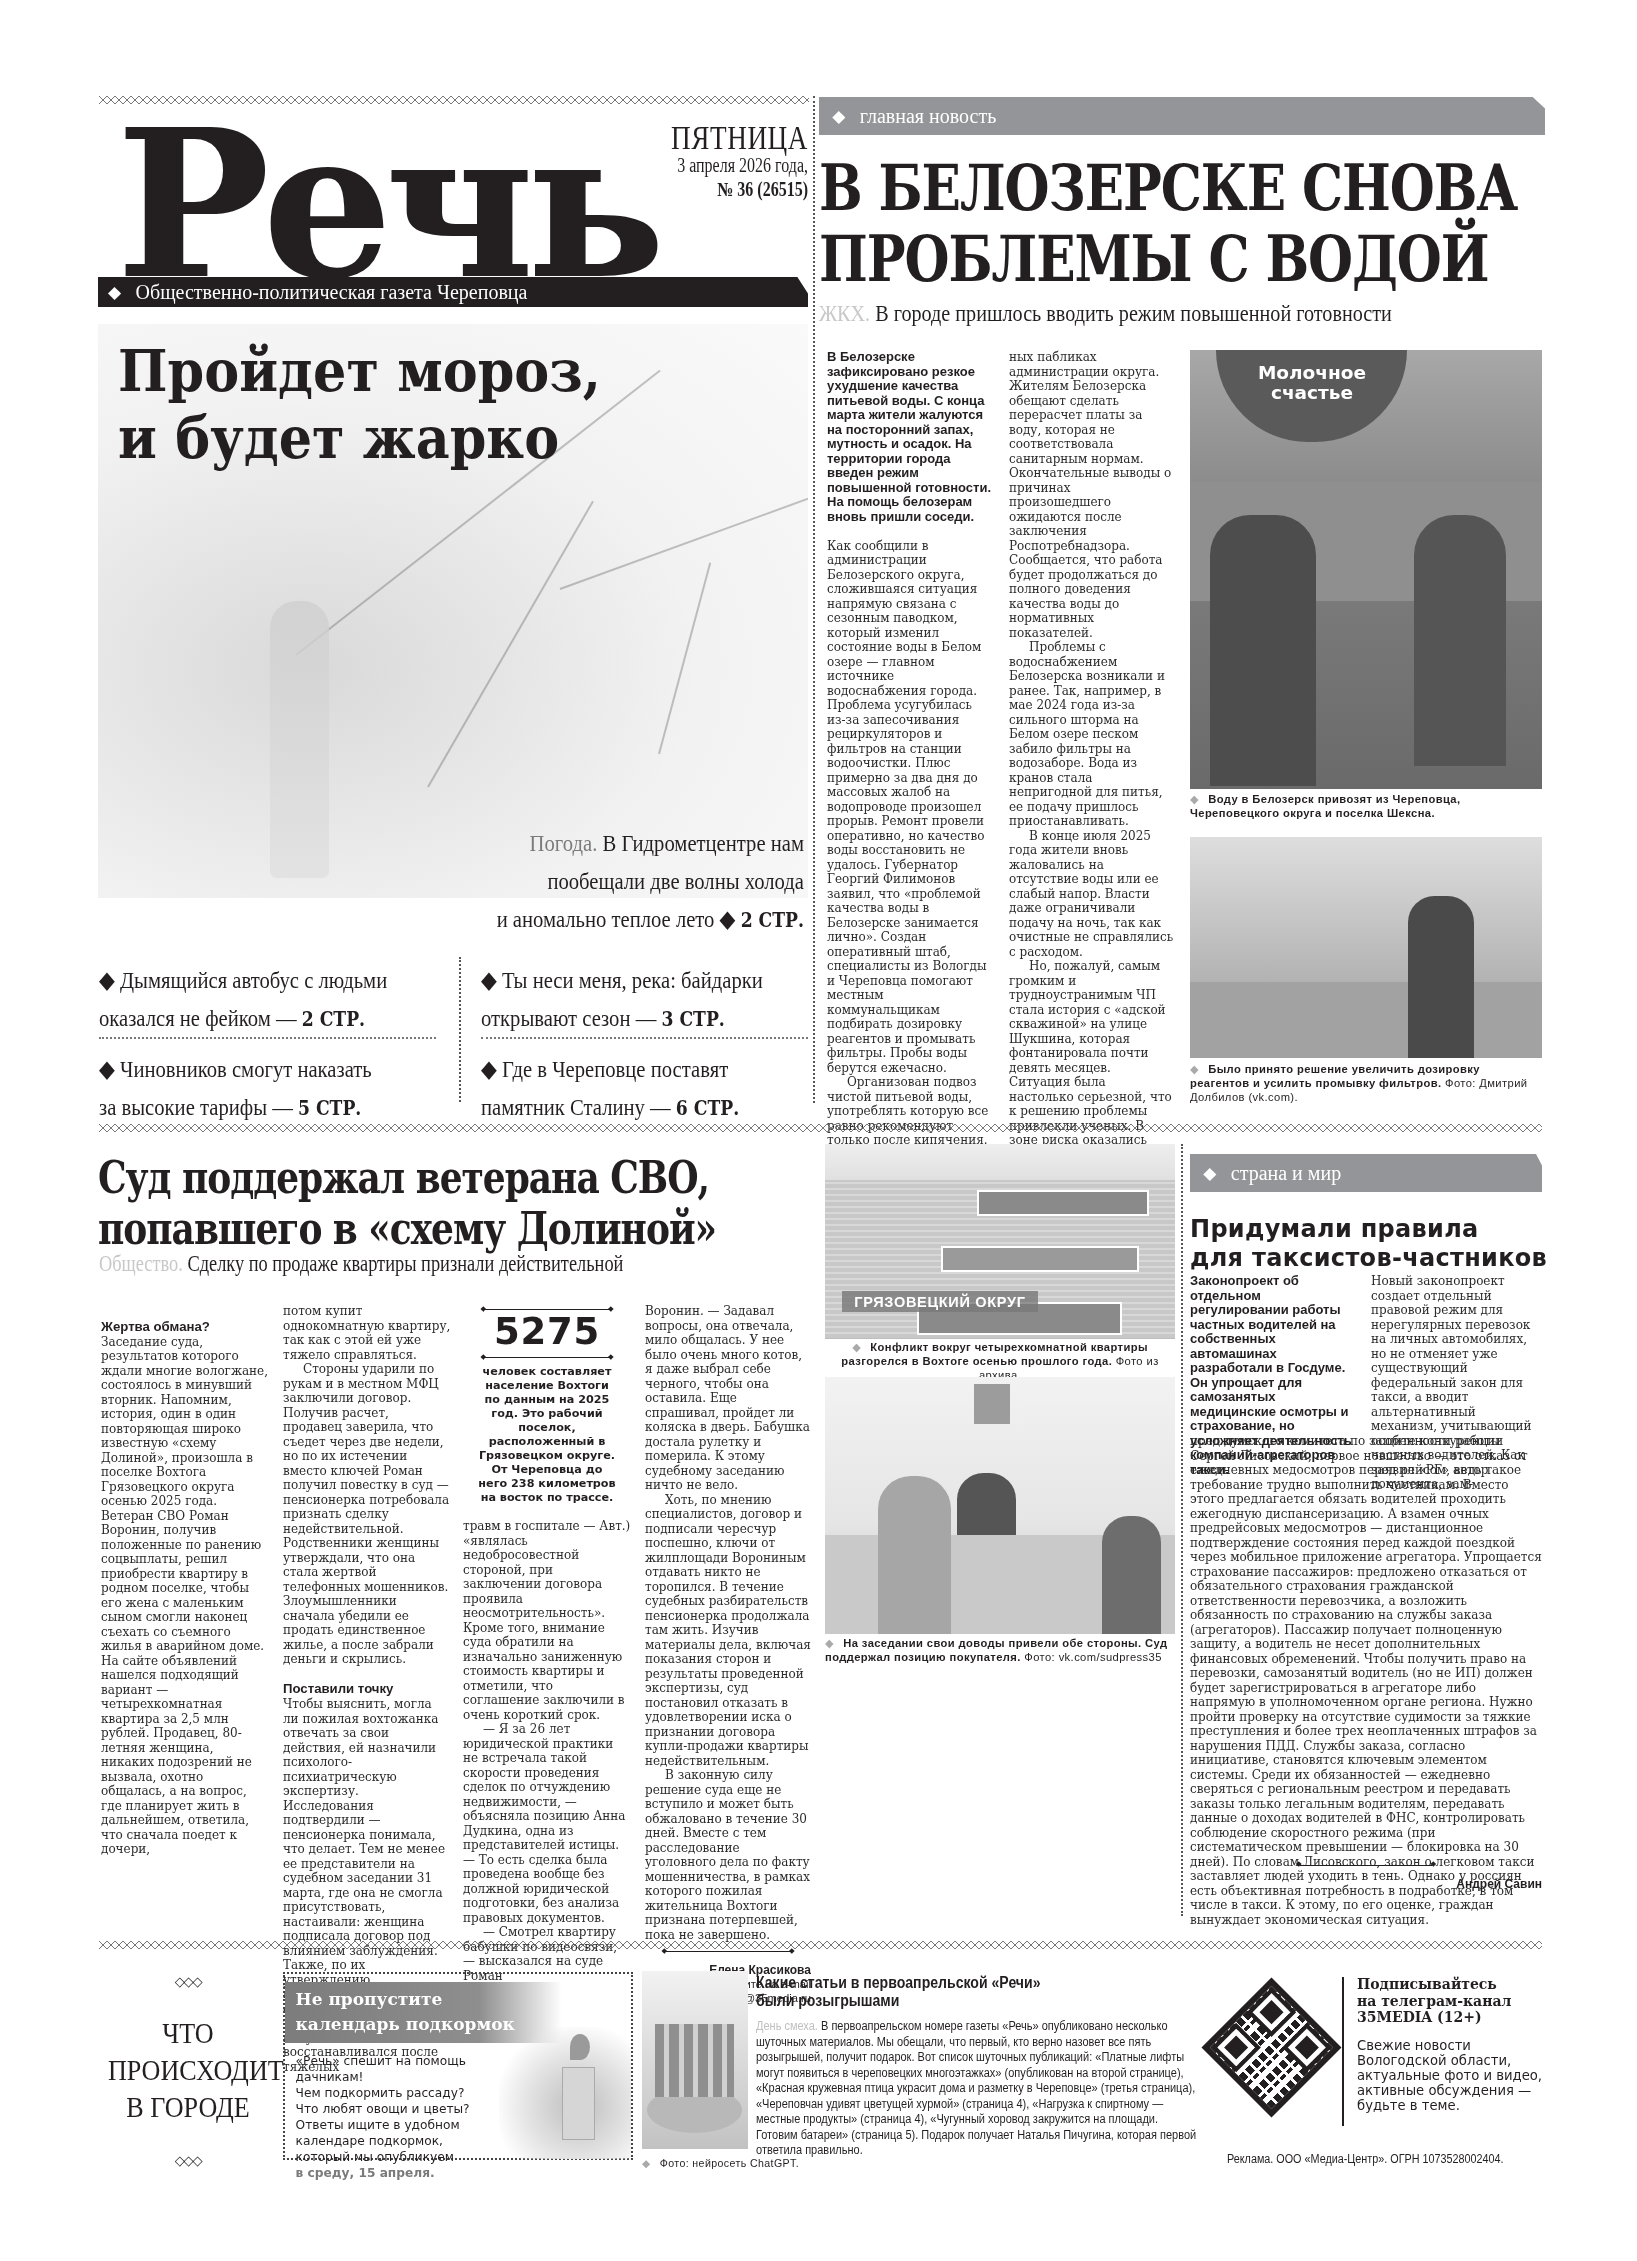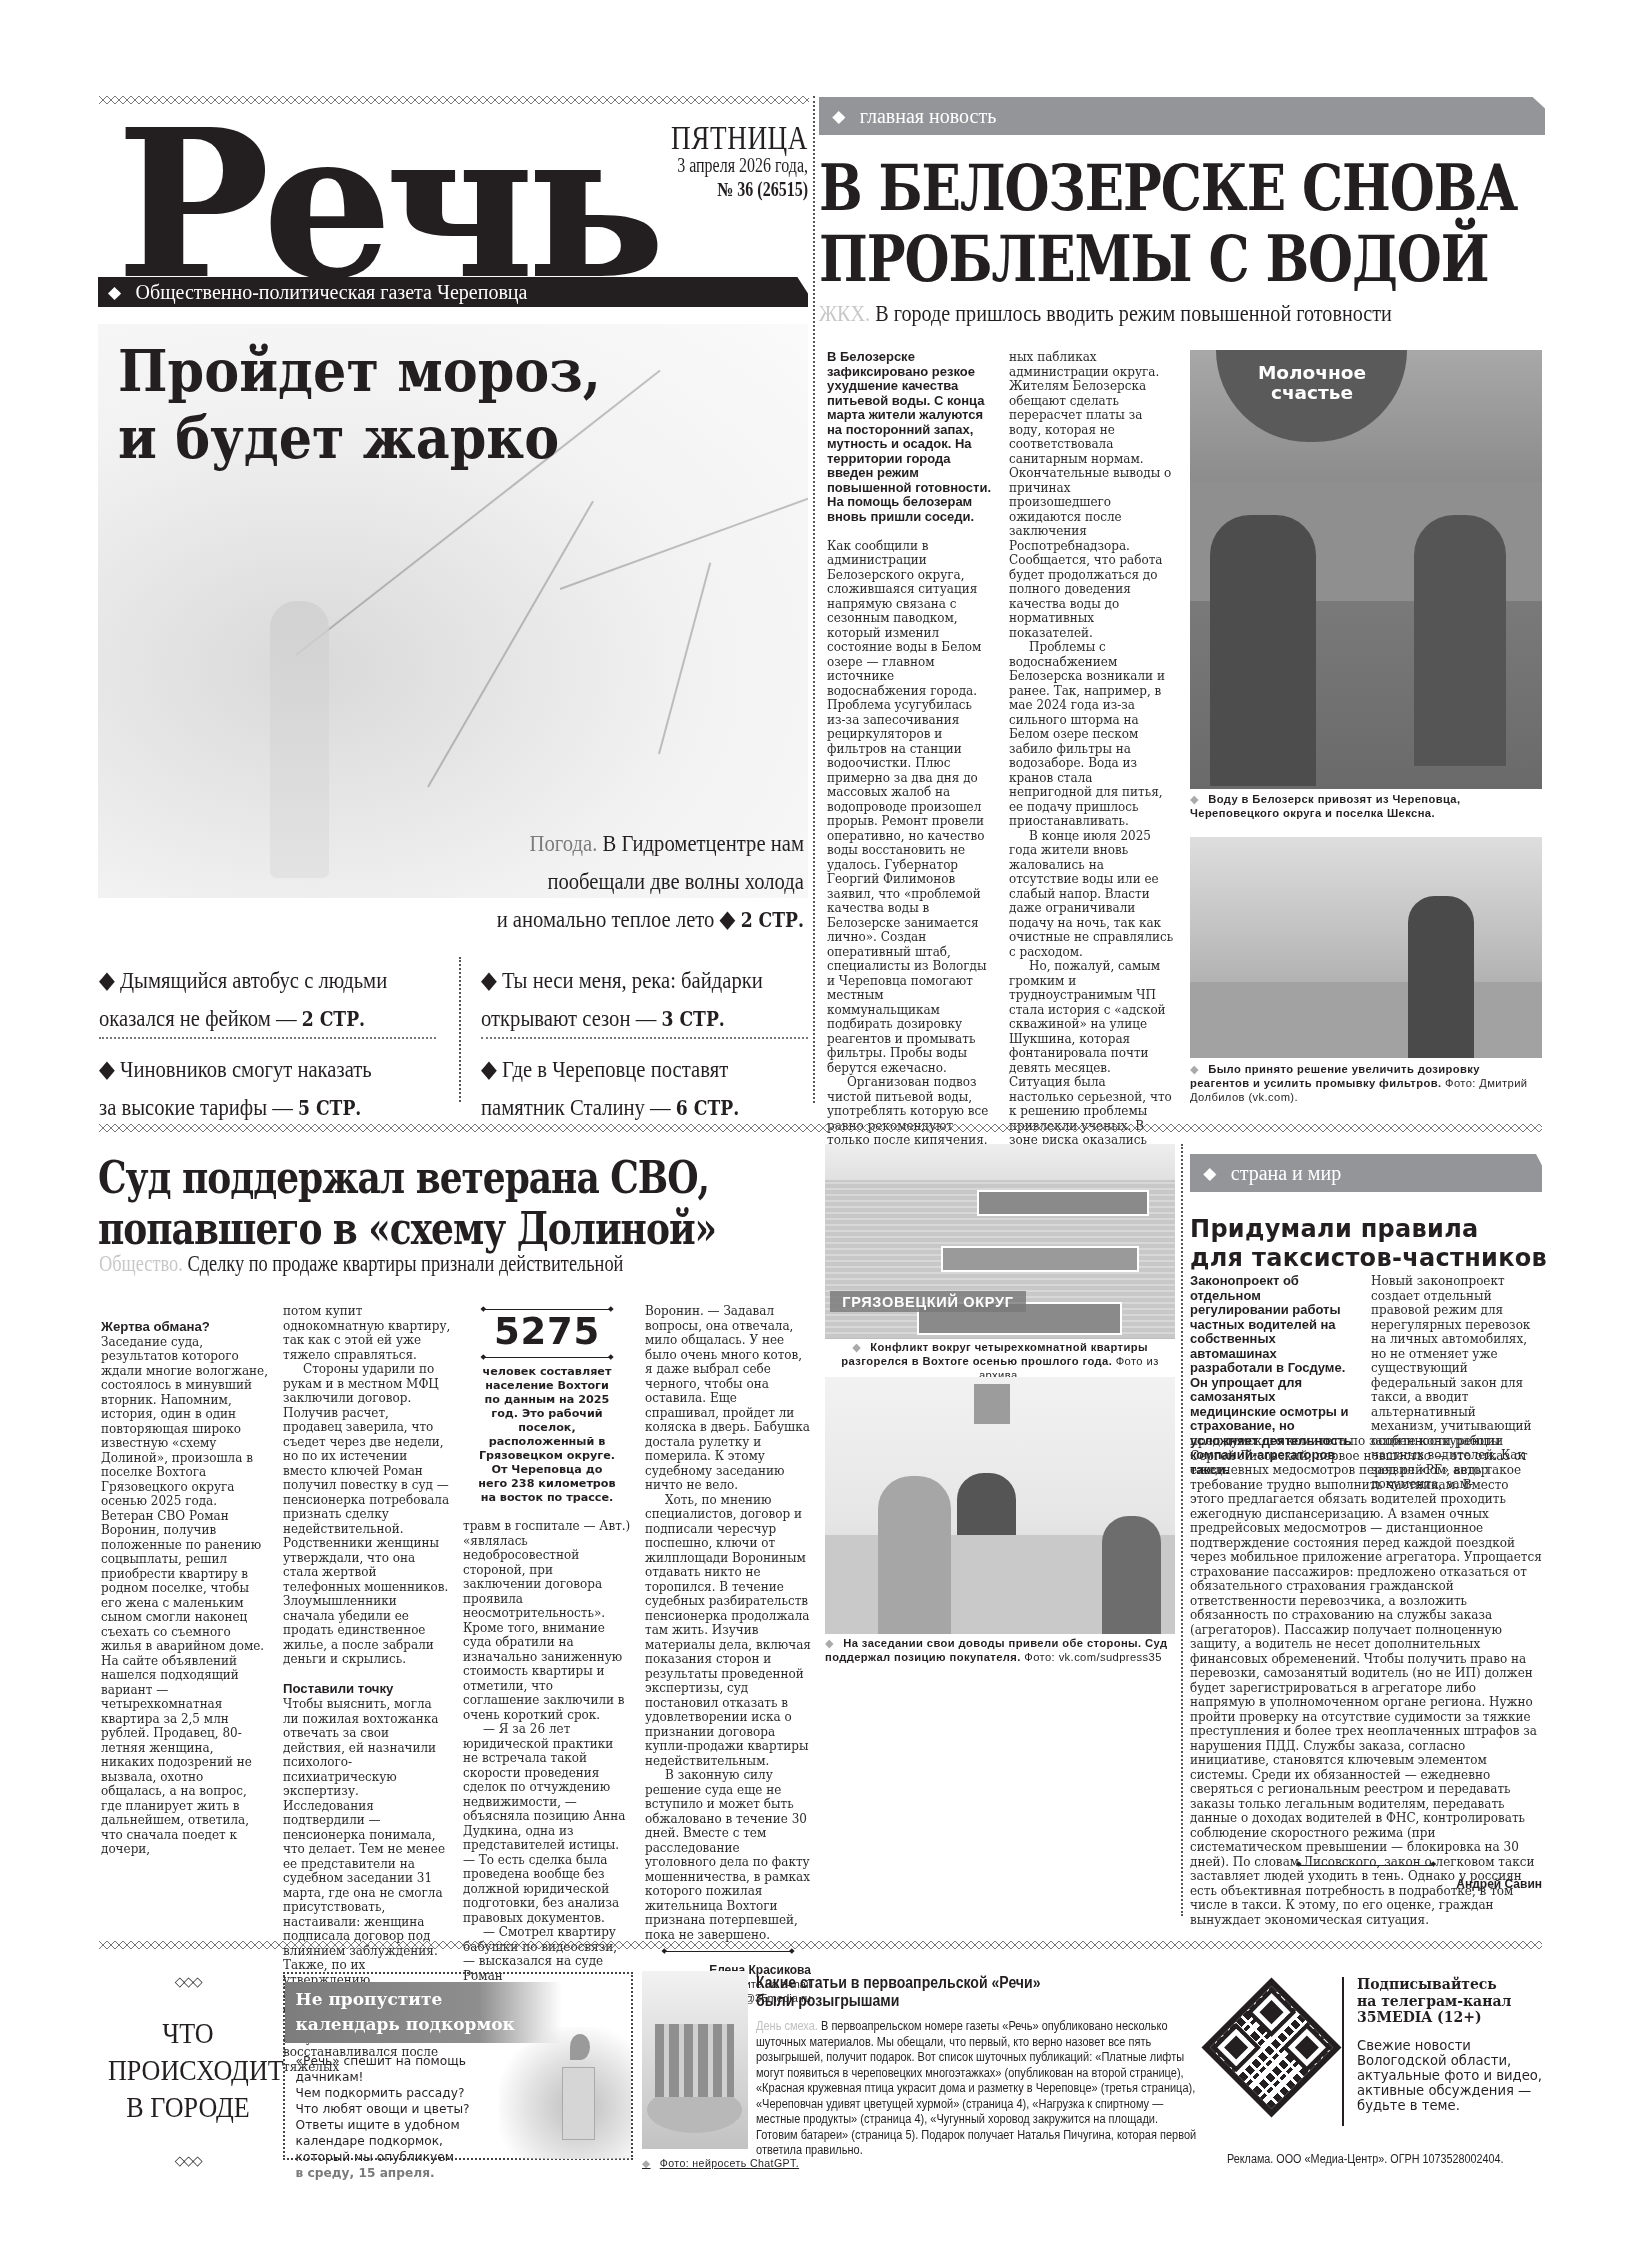--- a/index.html
+++ b/index.html
@@ -32,21 +32,21 @@
   .kicker { font-family: "Liberation Serif", serif; font-size: 24px; white-space: nowrap; }
   .kicker .rubric { color: #c8c8c8; }
   .photo-head { font-family: "DejaVu Serif", serif; font-weight: 900; font-size: 57px; line-height: 67px; transform: scaleX(.92); transform-origin: left top; white-space: nowrap; }
 
   
   .photo { position: absolute; background: linear-gradient(160deg, #e8e8e8 0%, #cfcfcf 40%, #b5b5b5 100%); overflow: hidden; }
   .photo.light { background: radial-gradient(ellipse at 30% 60%, #d9d9d9 0%, #f2f2f2 55%, #fafafa 100%); }
   .photo.dark { background: linear-gradient(180deg, #a8a8a8 0%, #7e7e7e 45%, #6a6a6a 100%); }
   .photo.mid { background: linear-gradient(180deg, #dedede 0%, #bdbdbd 50%, #9a9a9a 100%); }
   .photo .branch { position: absolute; border-top: 2px solid rgba(90,90,90,.35); transform-origin: left; }
-  .photo-label { position: absolute; background: rgba(120,120,120,.8); color: #fff; font-family: "Liberation Sans", sans-serif; font-weight: 700; font-size: 14.5px; padding: 2.6px 12px; letter-spacing: 0.7px; }
+  .photo-label { position: absolute; background: rgba(120,120,120,.8); color: #fff; font-family: "Liberation Sans", sans-serif; font-weight: 700; font-size: 14.5px; padding: 2.6px 12px; letter-spacing: 0.7px; margin-left: 12px; }
 
   
   .lead { font-family: "Liberation Sans", sans-serif; font-weight: 700; font-size: 13px; line-height: 14.5px; color: #231f20; }
   .body { font-family: "DejaVu Serif", serif; font-size: 12px; line-height: 14.5px; color: #2b2b2b; text-align: left; }
   .body p { text-indent: 20px; }
   .body p.noind { text-indent: 0; }
   .subhead { font-family: "Liberation Sans", sans-serif; font-weight: 700; font-size: 13.2px; line-height: 16px; margin-top: 14.5px; }
   .caption { font-family: "Liberation Sans", sans-serif; font-size: 11.2px; line-height: 14px; letter-spacing: 0.4px; }
   .caption b { font-weight: 700; }
   .caption .dia { color: #aaa; margin-right: 9.2px; }
@@ -328,21 +328,21 @@
     <div>календаре подкормок,</div>
     <div>который мы опубликуем</div>
     <div class="hl">в среду, 15 апреля.</div>
   </div>
 </div>
 
 <div class="photo light" style="left:642px; top:1971px; width:106px; height:178px; background:linear-gradient(180deg,#f2f2f2 0%,#dadada 50%,#c2c2c2 100%);">
   <div style="position:absolute; left:5.3px; top:116px; width:95px; height:46px; background:#b8b8b8; border-radius:50%;"></div>
   <div style="position:absolute; left:13.2px; top:53px; width:79px; height:73px; background:repeating-linear-gradient(90deg,#8f8f8f 0 9.2px,#d0d0d0 9.2px 14.5px);"></div>
 </div>
-<div class="abs caption" style="left:642px; top:2156px; font-size:10.6px;text-decoration:underline;">
+<div class="abs caption" style="left:642px; top:2156px; font-size:10.6px;">
   <span class="dia">◆</span><span>Фото: нейросеть ChatGPT.</span>
 </div>
 
 <div class="abs april-head" style="left:756px; top:1974px;">
   <div>Какие статьи в первоапрельской «Речи»</div>
   <div>были розыгрышами</div>
 </div>
 <div class="abs april-text" style="left:756px; top:2019px;">
   <span class="rubric">День смеха.</span>
   <span>В первоапрельском номере газеты «Речь» опубликовано несколько шуточных материалов. Мы обещали, что первый, кто верно назовет все пять розыгрышей, получит подарок. Вот список шуточных публикаций: «Платные лифты могут появиться в череповецких многоэтажках» (опубликован на второй странице), «Красная кружевная птица украсит дома и разметку в Череповце» (третья страница), «Череповчан удивят цветущей хурмой» (страница 4), «Нагрузка к спиртному — местные продукты» (страница 4), «Чугунный хоровод закружится на площади. Готовим батареи» (страница 5). Подарок получает Наталья Пичугина, которая первой ответила правильно.</span>

